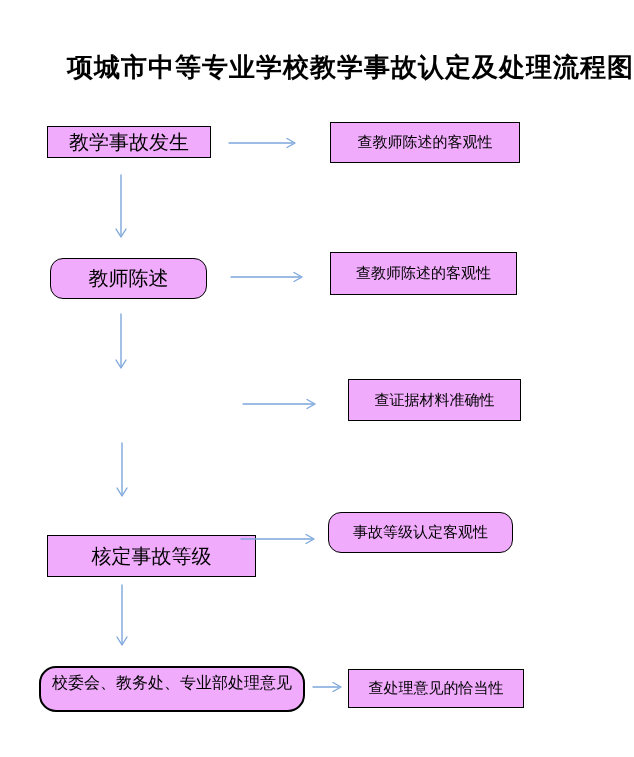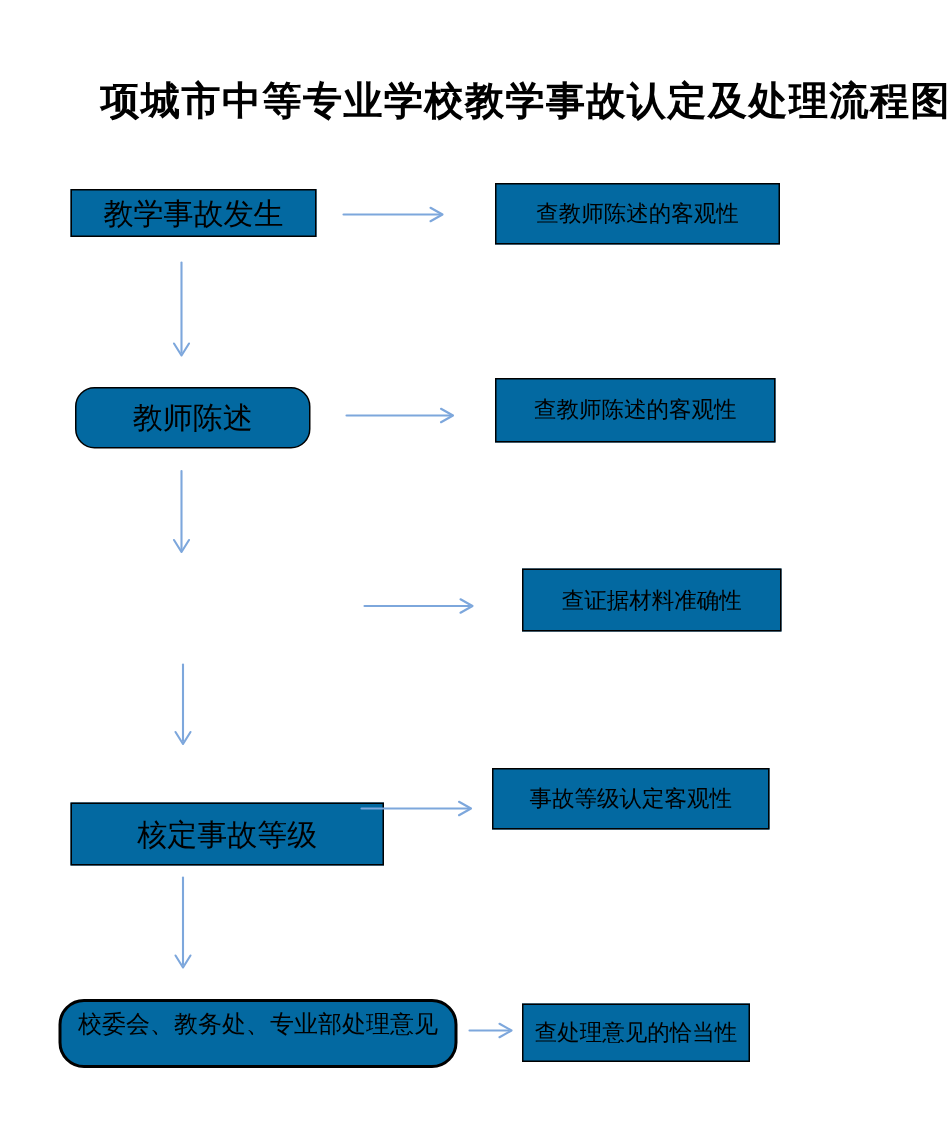--- a/index.html
+++ b/index.html
@@ -24,21 +24,21 @@
     margin: 0;
     text-align: right;
     font-size: 26px;
     font-weight: bold;
     letter-spacing: 1px;
     white-space: nowrap;
   }
   .box {
     position: absolute;
     border: 1px solid var(--border, #000000);
-    background: #0369a1;
+    background: #f0abfc;
     display: flex;
     align-items: center;
     justify-content: center;
     text-align: center;
     box-sizing: border-box;
     white-space: nowrap;
   }
   .box.step { font-size: 20px; }
   .box.check { font-size: 15px; }
   .box.step-wide {
@@ -112,33 +112,33 @@
     <polyline points="2,45 7,53 12,45"></polyline>
   </svg>
 
   <div class="box step" style="left:47px; top:535px; width:209px; height:42px;">
     <span>核定事故等级</span>
   </div>
   <svg class="arrow" style="left:241px; top:532px;" width="74" height="14">
     <line x1="0" y1="7" x2="71" y2="7"></line>
     <polyline points="65,2.5 73,7 65,11.5"></polyline>
   </svg>
-  <div class="box check" style="left:328px; top:512px; width:185px; height:41px;">
+  <div class="box check" style="left:328px; top:512px; width:185px; height:41px;border-radius:13px;">
     <span>事故等级认定客观性</span>
   </div>
 
   <svg class="arrow" style="left:115px; top:585px;" width="14" height="61">
     <line x1="7" y1="0" x2="7" y2="58"></line>
     <polyline points="2,52 7,60 12,52"></polyline>
   </svg>
 
   <div class="box step step-wide" style="left:39px; top:666px; width:266px; height:46px;">
     <span>校委会、教务处、专业部处理意见</span>
   </div>
   <svg class="arrow" style="left:313px; top:680px;" width="29" height="14">
     <line x1="0" y1="7" x2="26" y2="7"></line>
     <polyline points="20,2.5 28,7 20,11.5"></polyline>
   </svg>
-  <div class="box check" style="left:348px; top:669px; width:152px; height:39px;">
+  <div class="box check" style="left:348px; top:669px; width:176px; height:39px;">
     <span>查处理意见的恰当性</span>
   </div>
 
 </div>
 
 </body></html>

